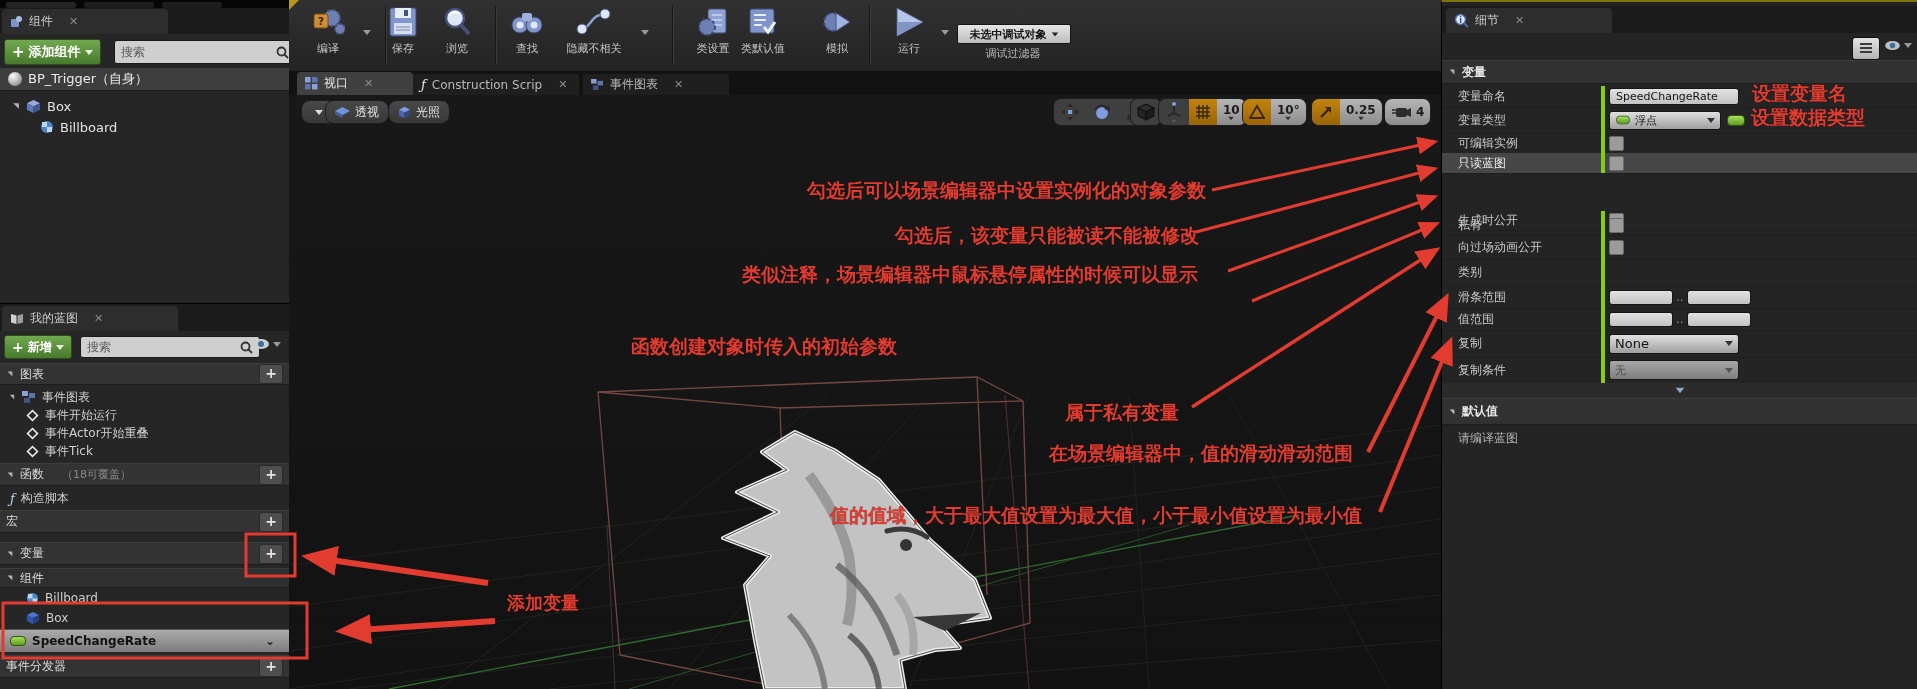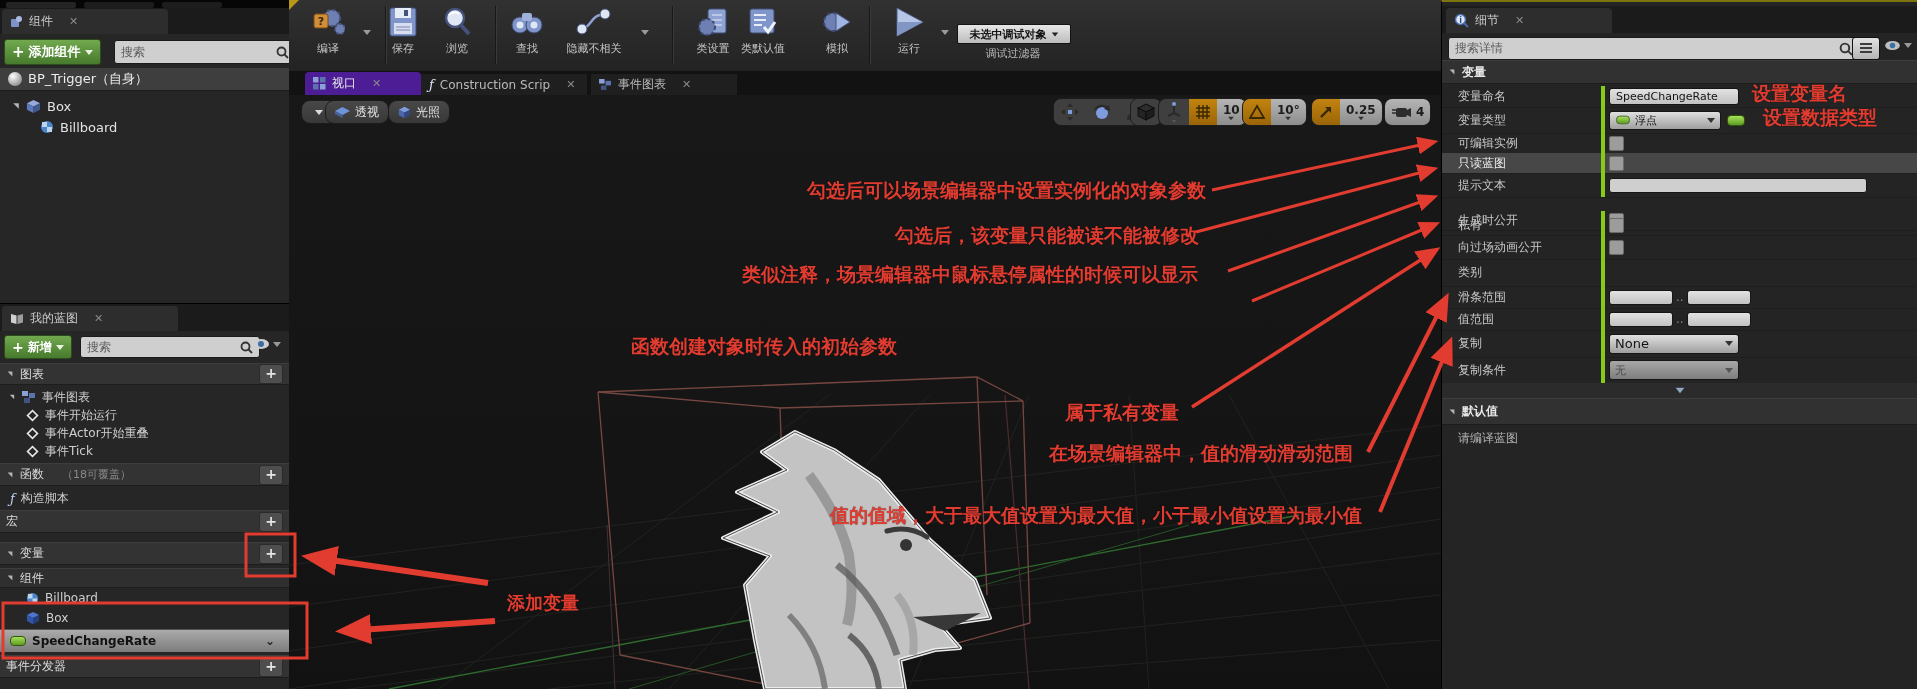--- a/index.html
+++ b/index.html
@@ -314,21 +314,21 @@
   <div class="abs" style="left:668px;top:24px;width:112px;height:18px;background:linear-gradient(#e6e6e6,#bdbdbd);border:1px solid #141414;border-radius:2px;display:flex;align-items:center;justify-content:center;gap:4px;color:#141414;font-size:11px;font-weight:bold;">
     <span>未选中调试对象</span>
     <span class="caret" style="border-top-color:#222;transform:scale(.8);"></span>
   </div>
   <div class="abs" style="left:668px;top:46px;width:112px;text-align:center;font-size:11px;color:#bdbdbd;">
     <span>调试过滤器</span>
   </div>
 </div>
 
 <div class="abs" style="left:289px;top:71px;width:1152px;height:24px;background:#121212;display:flex;align-items:flex-end;">
-  <div class="tab" style="height:23px;width:100px;background:#4c1d95;border-radius:4px 4px 0 0;margin-left:16px;color:#e8e8e8;">
+  <div class="tab" style="height:23px;width:100px;background:#404040;border-radius:4px 4px 0 0;margin-left:8px;color:#e8e8e8;">
     <svg width="13" height="13" viewBox="0 0 13 13">
         <rect x="0" y="0" width="5.5" height="5.5" fill="#8ba0d6"></rect>
         <rect x="7" y="0" width="5.5" height="5.5" fill="#5c74ad"></rect>
         <rect x="0" y="7" width="5.5" height="5.5" fill="#5c74ad"></rect>
         <rect x="7" y="7" width="5.5" height="5.5" fill="#8ba0d6"></rect>
       </svg>
     <span>视口</span>
     <span class="x">✕</span>
   </div>
   <div class="tab" style="height:21px;width:150px;background:#1f1f1f;color:#b9b9b9;">
@@ -527,27 +527,20 @@
     <div class="tab abs" style="left:4px;top:2px;height:25px;width:150px;background:#2d2d2d;border-radius:4px 4px 0 0;">
       <svg width="15" height="15" viewBox="0 0 15 15">
         <circle cx="6.5" cy="6.5" r="5" fill="#dfe8fb" stroke="#4a6dae" stroke-width="1.5"></circle>
         <text x="6.5" y="9.5" text-anchor="middle" font-size="8" font-weight="bold" fill="#2c4d86">i</text>
         <line x1="10" y1="10" x2="14" y2="14" stroke="#4a6dae" stroke-width="2"></line>
       </svg>
       <span>细节</span>
       <span class="x">✕</span>
     </div>
   </div>
-  <div class="searchbox abs" style="left:6px;top:35px;width:398px;height:21px;">
-    <span class="ph">搜索详情</span>
-    <svg width="14" height="14" viewBox="0 0 13 13">
-        <circle cx="5.5" cy="5.5" r="4" fill="none" stroke="#333" stroke-width="1.8"></circle>
-        <line x1="8.5" y1="8.5" x2="12" y2="12" stroke="#333" stroke-width="1.8"></line>
-      </svg>
-  </div>
   <div class="abs" style="left:410px;top:35px;width:26px;height:21px;background:linear-gradient(#e2e2e2,#b5b5b5);border:1px solid #111;border-radius:3px;display:flex;align-items:center;justify-content:center;">
     <svg width="14" height="13" viewBox="0 0 14 13">
         <g fill="#3c3c3c">
           <rect x="1" y="1" width="12" height="2"></rect>
           <rect x="1" y="5" width="12" height="2"></rect>
           <rect x="1" y="9" width="12" height="2"></rect>
         </g>
       </svg>
   </div>
   <div class="abs row" style="left:442px;top:38px;gap:3px;">
@@ -585,26 +578,20 @@
     <div class="dctrl">
         <div class="checkbox"></div>
       </div>
   </div>
   <div class="drow" style="top:151px;height:20px;background:#474747;">
     <div class="dlabel" style="color:#eee;">只读蓝图</div>
     <div class="dctrl">
         <div class="checkbox"></div>
       </div>
   </div>
-  <div class="drow" style="top:171px;height:24px;">
-    <div class="dlabel">提示文本</div>
-    <div class="dctrl">
-        <div class="txtfield" style="width:244px;height:13px;background:#cfcfcf;"></div>
-      </div>
-  </div>
   <div class="drow" style="top:209px;height:19px;">
     <div class="dlabel">生成时公开</div>
     <div class="dctrl">
         <div class="checkbox"></div>
       </div>
   </div>
   <div class="drow" style="top:214px;height:19px;">
     <div class="dlabel">私有</div>
     <div class="dctrl">
         <div class="checkbox"></div>
@@ -660,21 +647,21 @@
 
   <div class="hdr abs" style="left:0;top:396px;width:476px;height:27px;box-sizing:border-box;background:#313131;">
     <span class="exp" style="transform:scale(.6);"></span>
     <span style="font-weight:bold;color:#e8e8e8;">默认值</span>
   </div>
   <div class="abs" style="left:16px;top:428px;color:#b2b2b2;">
     <span>请编译蓝图</span>
   </div>
 
   <div class="annot" style="left:310px;top:79px;z-index:30;">设置变量名</div>
-  <div class="annot" style="left:321px;top:103px;z-index:30;">设置数据类型</div>
+  <div class="annot" style="left:309px;top:103px;z-index:30;">设置数据类型</div>
 </div>
 
 <svg class="abs" width="1917" height="689" style="left:0;top:0;pointer-events:none;z-index:60;">
   <defs>
     <marker id="ah" markerWidth="7" markerHeight="6" refX="5.5" refY="3" orient="auto">
       <polygon points="0,0 7,3 0,6" fill="#e23c30"></polygon>
     </marker>
     <marker id="ahBig" markerWidth="6" markerHeight="5" refX="4.5" refY="2.5" orient="auto">
       <polygon points="0,0 6,2.5 0,5" fill="#e23c30"></polygon>
     </marker>

